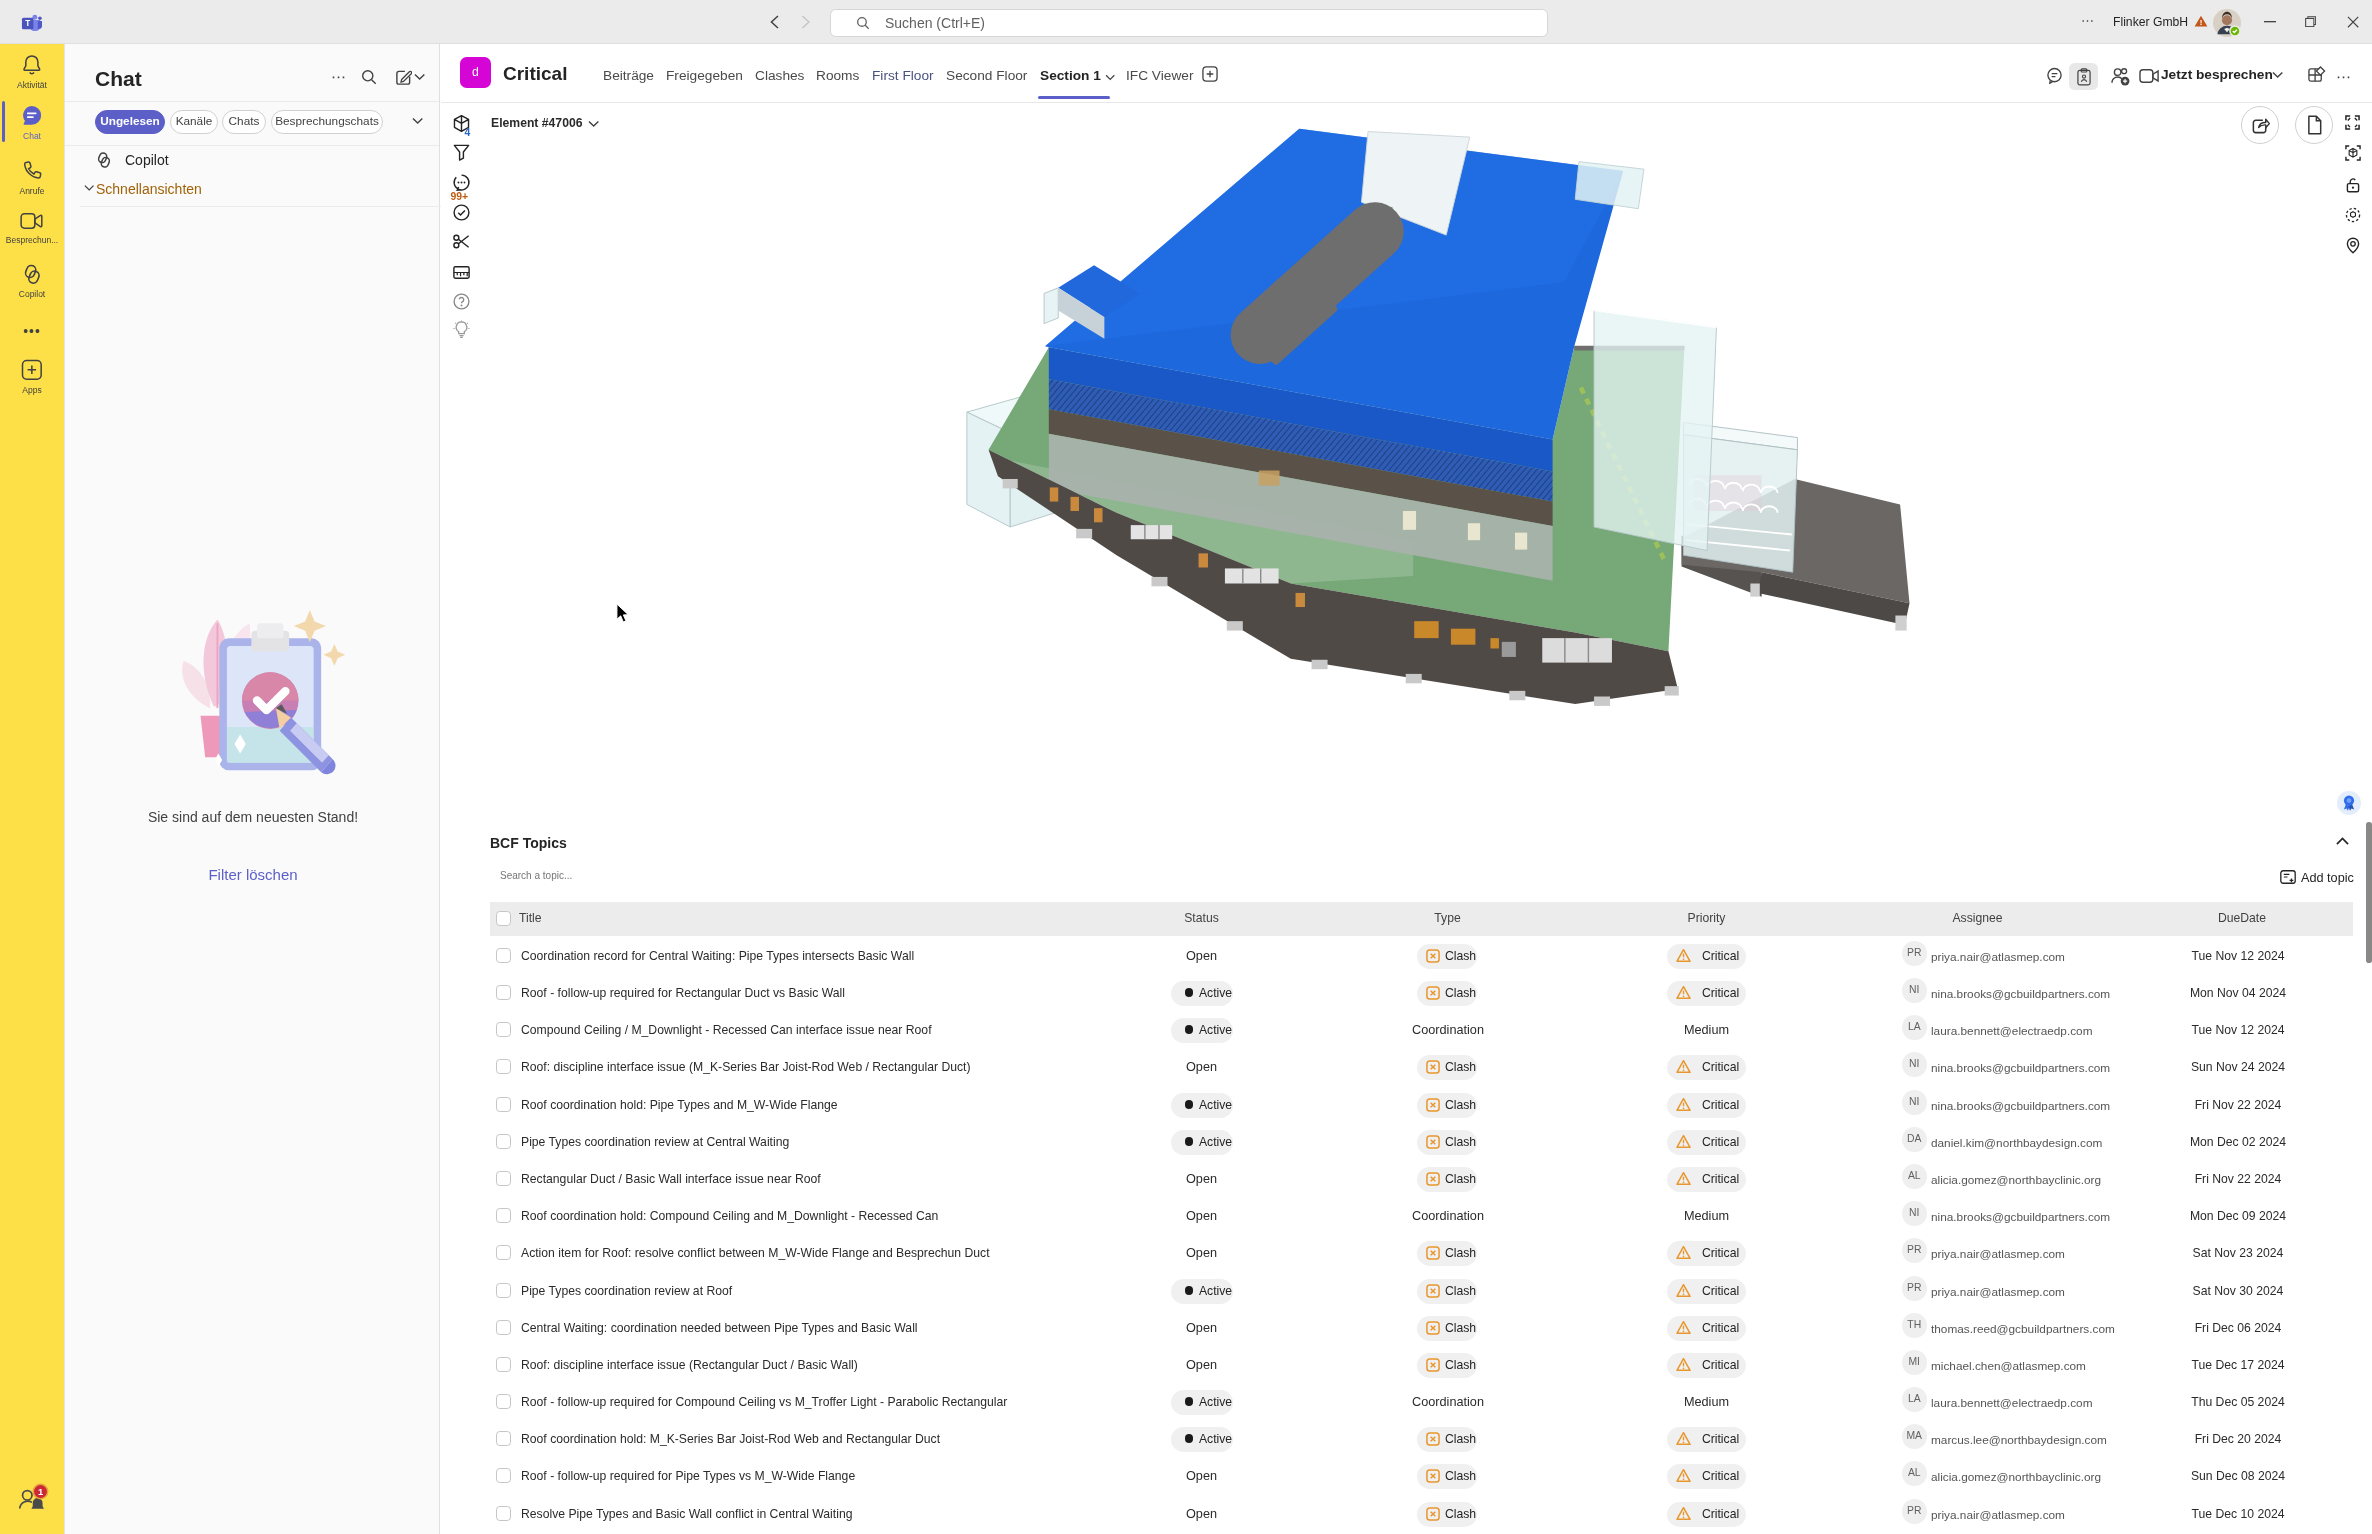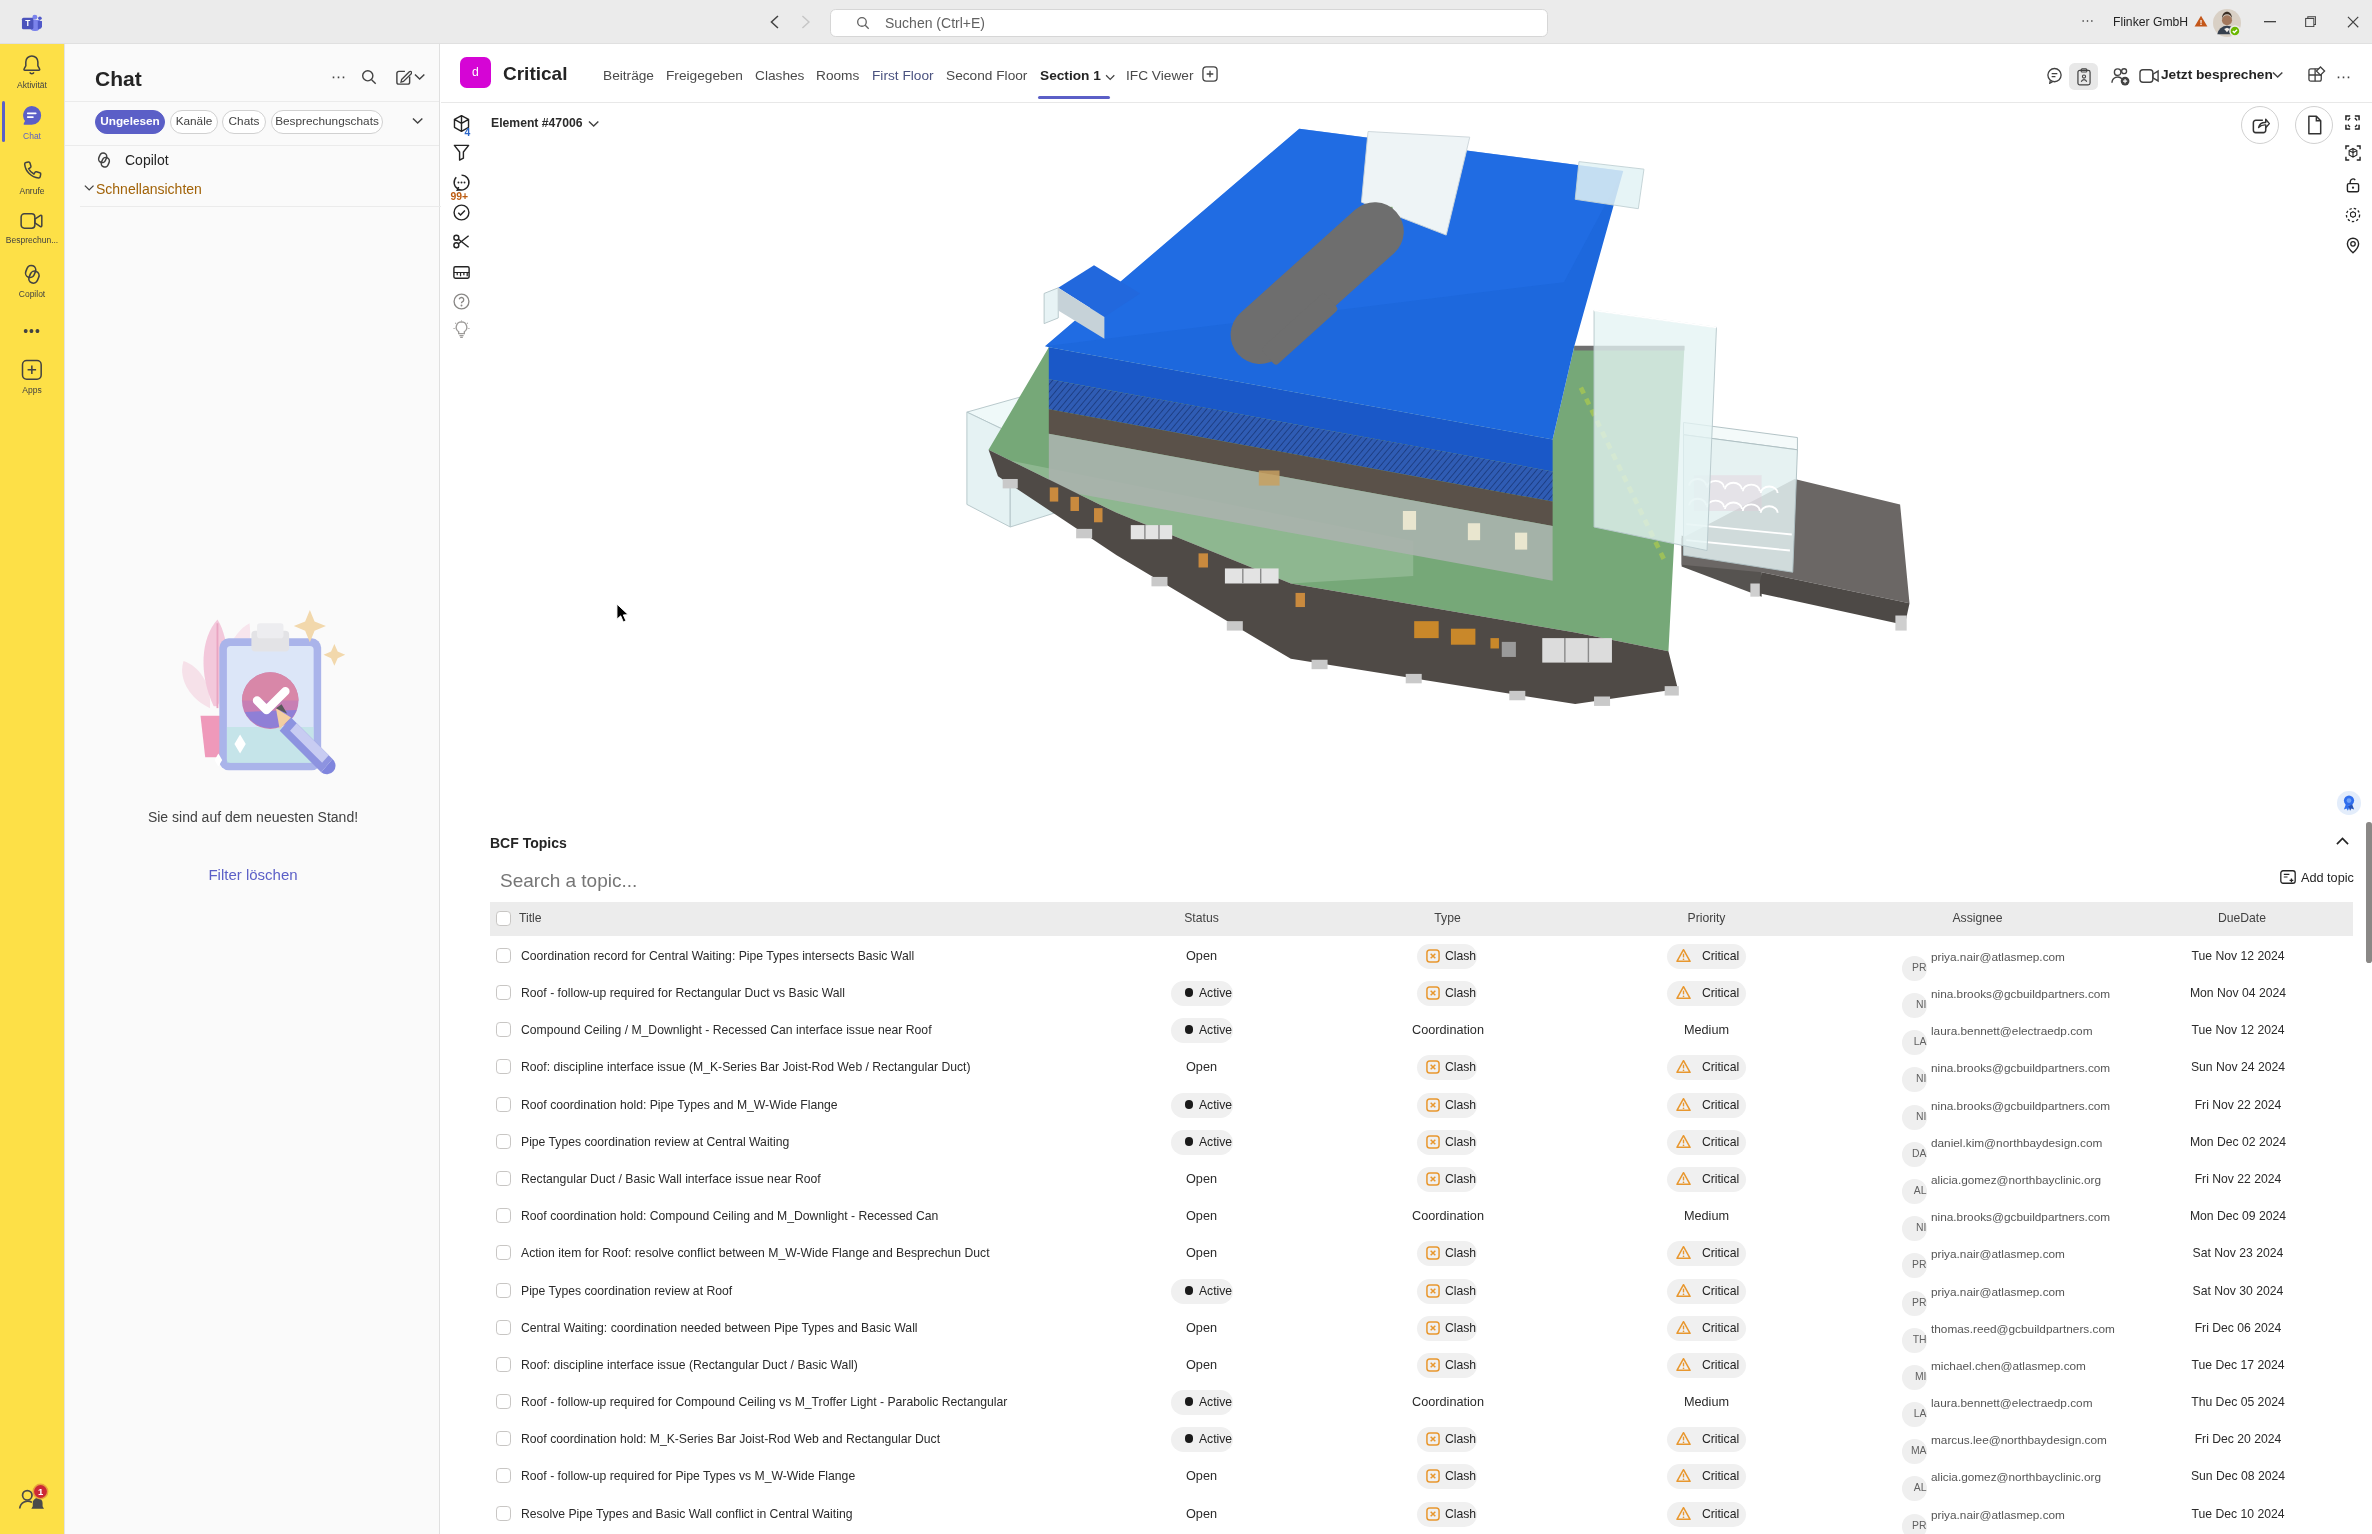--- a/index.html
+++ b/index.html
@@ -48,32 +48,32 @@
 
 #viewer { position:absolute; left:0; top:60px; width:1932px; height:725px; background:#fff; }
 .vicon { position:absolute; left:11.3px; width:19px; height:19px; }
 #elemlabel { position:absolute; left:50px; top:12.2px; font-size:12.2px; font-weight:bold; color:#2b2b2b; }
 .circbtn { position:absolute; top:1.9px; width:38px; height:38px; border-radius:50%;
   background:#fff; border:0.9px solid #d1d1d1; }
 
 
 #bcf { position:absolute; left:0; top:785px; width:1932px; height:705px; background:#fff; }
 #bcf h2 { position:absolute; left:49px; top:5.6px; font-size:14px; color:#252525; }
-#bcfsearch { position:absolute; left:59px; top:41px; font-size:19px; color:#767676; }
+#bcfsearch { position:absolute; left:59px; top:41px; font-size:10px; color:#767676; }
 #thead { position:absolute; left:49px; top:73px; width:1863px; height:34px; background:#ececec; }
 .hl { position:absolute; top:9.4px; font-size:12.2px; color:#424242; }
 .row { position:absolute; left:49px; width:1863px; height:37px; }
 .cb { position:absolute; left:5.6px; top:10.4px; width:15px; height:15px;
   border:0.9px solid #c8c6c4; border-radius:3.8px; background:#fff; }
 .rtitle { position:absolute; left:31px; top:11.3px; font-size:12.2px; color:#2b2b2b; white-space:nowrap; }
 .cell { position:absolute; top:11.3px; font-size:12.7px; color:#2b2b2b; text-align:center; }
 .gpill { position:absolute; top:5.6px; height:25.4px; border-radius:13px; background:#f0f0f0;
   font-size:12.2px; color:#242424; line-height:25.4px; white-space:nowrap;text-align:center; }
-.initials { position:absolute; left:1412px; top:18px; width:24.5px; height:24.5px; border-radius:50%;
-  background:#efefef; color:#616161; font-size:10.4px; text-align:right; line-height:24.5px; }
+.initials { position:absolute; left:1412px; top:3px; width:24.5px; height:24.5px; border-radius:50%;
+  background:#efefef; color:#616161; font-size:10.4px; text-align:center; line-height:24.5px; }
 .email { position:absolute; left:1441px; top:12.2px; font-size:11.8px; color:#555; }
 .dot { display:inline-block; width:8.5px; height:8.5px; border-radius:50%; background:#1a1a1a; margin-right:5.6px; }
 .due { position:absolute; left:1635px; width:226px; top:11.3px; font-size:12.2px; color:#2b2b2b; text-align:center; }
 </style>
 </head>
 <body>
 <div id="stage">
 
   <div id="titlebar">
     <svg class="abs" style="left:21px;top:12.2px" width="21" height="21" viewBox="0 0 22 22">

